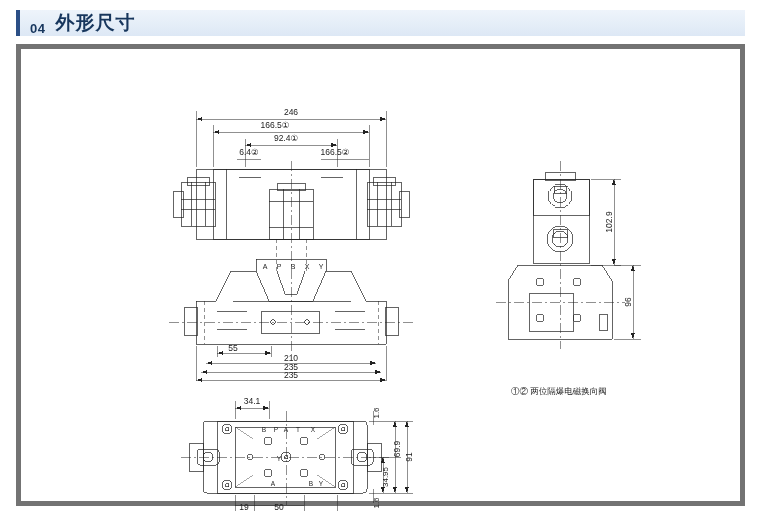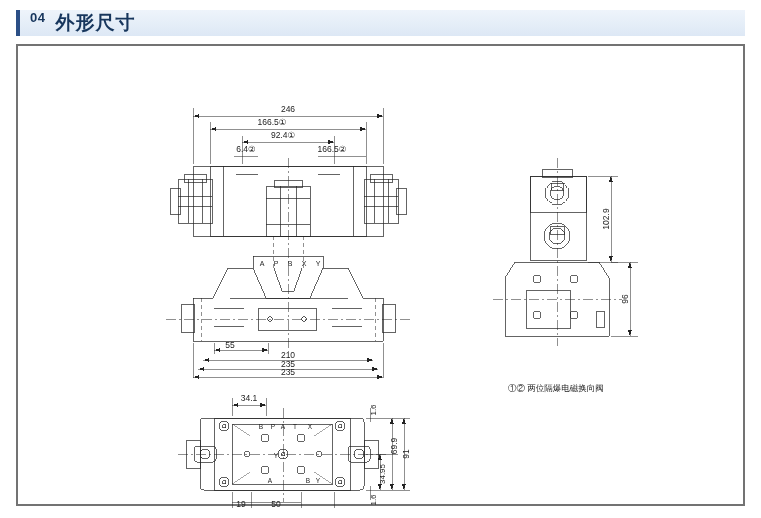--- a/index.html
+++ b/index.html
@@ -16,36 +16,36 @@
     box-sizing:border-box;
   }
   
   .header{
     position:absolute;
     left:16px;top:10px;
     width:729px;height:26px;
     background:linear-gradient(to bottom,#eef4fb,#dde8f5);
     border-left:4px solid #2b4f86;
     box-sizing:border-box;
-    display:flex;align-items:flex-start;
+    display:flex;align-items:flex-end;
   }
   .header .hnum{
     font-size:13px;font-weight:bold;color:#17365d;
     margin-left:10px;letter-spacing:0.5px;
   }
   .header .htitle{
     font-size:19px;font-weight:bold;color:#17365d;
     margin-left:10px;letter-spacing:1px;
   }
   
   .frame{
     position:absolute;
     left:16px;top:44px;
     width:729px;height:462px;
-    border:2px solid #737373;
+    border:5px solid #737373;
     box-sizing:border-box;
     background:#fff;
   }
   
   .canvas{
     position:absolute;
     left:0;top:0;
     width:729px;height:462px;
   }
   svg.dwg{display:block;}

